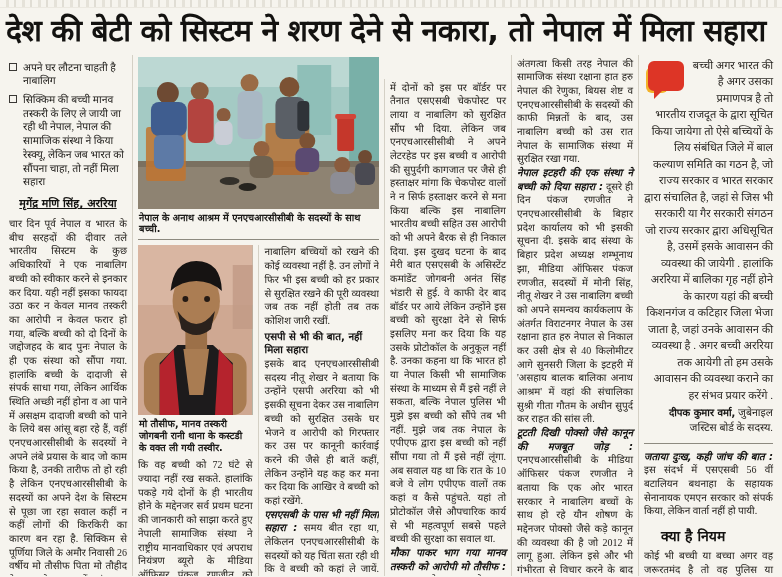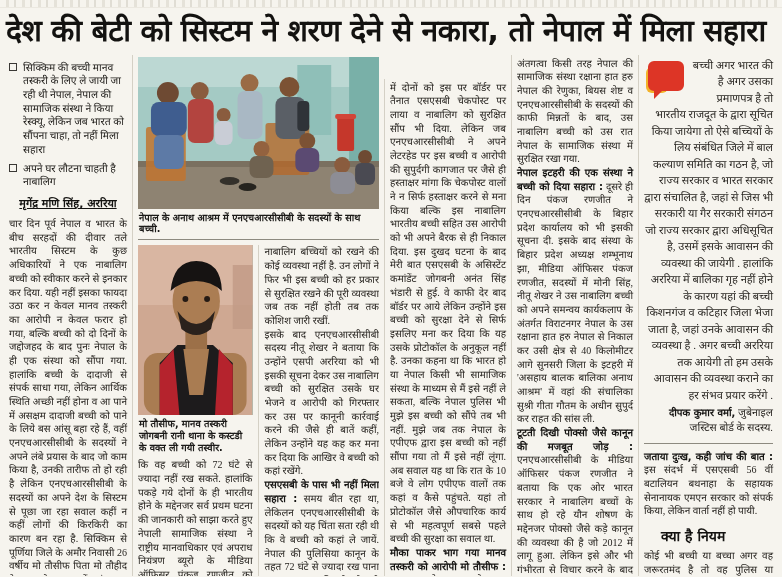--- a/index.html
+++ b/index.html
@@ -63,21 +63,21 @@
   .wide-fig { border-bottom:1px solid #8d8a80; margin-bottom:5px; }
   .subrow { display:flex; }
   .sub { width:50%; overflow:hidden; }
   .sub2 { padding-right:5px; border-right:1px solid #d4d0c5; }
   .sub3 { padding-left:6px; }
 
   .subhead-line {
     font-family:"DejaVu Sans", sans-serif;
     font-weight:700; font-size:10.2px; line-height:1.3; margin:2px 0 1px 0; color:#121110;
   }
-  .runin b { font-family:"DejaVu Sans", sans-serif; font-size:10px; }
+  .runin b { font-family:"DejaVu Sans", sans-serif; font-size:10px;font-style:italic; }
 
   
   .quote-icon { float:left; width:40px; height:42px; margin:2px 6px 2px 0; }
   .quote-text { font-size:11px; line-height:1.5; text-align:right; color:#2a2723; }
   .attribution { text-align:right; font-size:10.6px; line-height:1.4; margin-top:3px; color:#2a2723; }
   .attribution b { font-family:"DejaVu Sans", sans-serif; font-size:10px; }
   .rule { border:none; border-top:1px solid #8d8a80; margin:7px 0 6px 0; }
   .rules-head {
     font-family:"DejaVu Sans", sans-serif;
     font-weight:700; font-size:14px; margin:8px 0 4px 17px; color:#131210;
@@ -91,25 +91,25 @@
   <div class="edge-strip"></div>
 
   <h1 class="headline">देश की बेटी को सिस्टम ने शरण देने से नकारा, तो नेपाल में मिला सहारा</h1>
 
   <div class="content">
 
     <div class="col c1">
       <ul class="bullets">
         <li>
           <span class="sq"></span>
-          <span>सिक्किम की बच्ची मानव तस्करी के लिए ले जायी जा रही थी नेपाल, नेपाल की सामाजिक संस्था ने किया रेस्क्यू, लेकिन जब भारत को सौंपना चाहा, तो नहीं मिला सहारा</span>
+          <span>अपने घर लौटना चाहती है नाबालिग</span>
         </li>
         <li>
           <span class="sq"></span>
-          <span>अपने घर लौटना चाहती है नाबालिग</span>
+          <span>सिक्किम की बच्ची मानव तस्करी के लिए ले जायी जा रही थी नेपाल, नेपाल की सामाजिक संस्था ने किया रेस्क्यू, लेकिन जब भारत को सौंपना चाहा, तो नहीं मिला सहारा</span>
         </li>
       </ul>
       <div class="byline">मृगेंद्र मणि सिंह, अररिया</div>
       <p class="body">चार दिन पूर्व नेपाल व भारत के बीच सरहदों की दीवार तले भारतीय सिस्टम के कुछ अधिकारियों ने एक नाबालिग बच्ची को स्वीकार करने से इनकार कर दिया. यही नहीं इसका फायदा उठा कर न केवल मानव तस्करी का आरोपी न केवल फरार हो गया, बल्कि बच्ची को दो दिनों के जद्दोजहद के बाद पुनः नेपाल के ही एक संस्था को सौंपा गया. हालांकि बच्ची के दादाजी से संपर्क साधा गया, लेकिन आर्थिक स्थिति अच्छी नहीं होना व आ पाने में असक्षम दादाजी बच्ची को पाने के लिये बस आंसू बहा रहे हैं, वहीं एनएचआरसीसीबी के सदस्यों ने अपने लंबे प्रयास के बाद जो काम किया है, उनकी तारीफ तो हो रही है लेकिन एनएचआरसीसीबी के सदस्यों का अपने देश के सिस्टम से पूछा जा रहा सवाल कहीं न कहीं लोगों की किरकिरी का कारण बन रहा है. सिक्किम से पूर्णिया जिले के अमौर निवासी 26 वर्षीय मो तौसीफ पिता मो तौहीद के द्वारा प्रेम जाल में फांस कर झांसा देकर लाया गया था, लेकिन बच्ची को नेपाल के बार्डर जोगबनी के रानी में नेपाल की एक सामाजिक संस्था रक्षाना हातहरु नेपाल रने युवक के चुंगल से काल्पनिक नाम सृजना (14 वर्ष) को बचा कर रानी विराटनगर अवस्थित रानी थाना को सौंप दिया. इसके बाद नेपाल पुलिस के लिये यह चैलेंज था</p>
     </div>
 
     <div class="col cwide">
       <figure class="wide-fig">
         <svg class="photo" width="100%" height="152" viewBox="0 0 242 152" preserveAspectRatio="none" role="img">
           <rect width="242" height="112" fill="#a4cac4"></rect>
@@ -179,20 +179,21 @@
               <circle cx="48" cy="54" r="3" fill="#241a14"></circle>
               <circle cx="70" cy="54" r="3" fill="#241a14"></circle>
             </svg>
             <figcaption class="caption">मो तौसीफ, मानव तस्करी जोगबनी रानी थाना के कस्टडी के वक्त ली गयी तस्वीर.</figcaption>
           </figure>
           <p class="body">कि वह बच्ची को 72 घंटे से ज्यादा नहीं रख सकते. हालांकि पकड़े गये दोनों के ही भारतीय होने के मद्देनजर सर्व प्रथम घटना की जानकारी को साझा करते हुए नेपाली सामाजिक संस्था ने राष्ट्रीय मानवाधिकार एवं अपराध नियंत्रण ब्यूरो के मीडिया ऑफिसर पंकज रणजीत को सूचना देकर बुलाया व उन्हें इस नाबालिग बच्ची को सौंपने की कोशिश की, लेकिन एनएचआरसीसीबी के मोनी सिंह, नीतू शेखर आदि ने असमर्थता जताते हुए कहा कि उनके पास</p>
         </div>
 
         <div class="sub sub3">
           <p class="body">नाबालिग बच्चियों को रखने की कोई व्यवस्था नहीं है. उन लोगों ने फिर भी इस बच्ची को हर प्रकार से सुरक्षित रखने की पूरी व्यवस्था जब तक नहीं होती तब तक कोशिश जारी रखीं.</p>
+          <div class="subhead-line">एसपी से भी की बात, नहीं मिला सहारा</div>
           <p class="body">इसके बाद एनएचआरसीसीबी सदस्य नीतू शेखर ने बताया कि उन्होंने एसपी अररिया को भी इसकी सूचना देकर उस नाबालिग बच्ची को सुरक्षित उसके घर भेजने व आरोपी को गिरफ्तार कर उस पर कानूनी कार्रवाई करने की जैसे ही बातें कहीं, लेकिन उन्होंने यह कह कर मना कर दिया कि आखिर वे बच्ची को कहां रखेंगे.</p>
           <p class="body runin">
             <b>एसएसबी के पास भी नहीं मिला सहारा :</b>
             <span>समय बीत रहा था, लेकिलन एनएचआरसीसीबी के सदस्यों को यह चिंता सता रही थी कि वे बच्ची को कहां ले जायें. नेपाल की पुलिसिया कानून के तहत 72 घंटे से ज्यादा रख पाना समस्या बन चुकी थी. नेपाली संस्था साना हात हरु नेपाल की रेणुका, बियश श्रेष्ठ व राष्ट्रीय मानवाधिकार एवं अपराध नियंत्रण ब्यूरो के पंकज रणजीत, मोनी सिंह, नीतू शेखर ने किसी प्रकार नेपाल पुलिस के प्रोटेक्सन</span>
           </p>
         </div>
       </div>
     </div>
 
     <div class="col c4">

